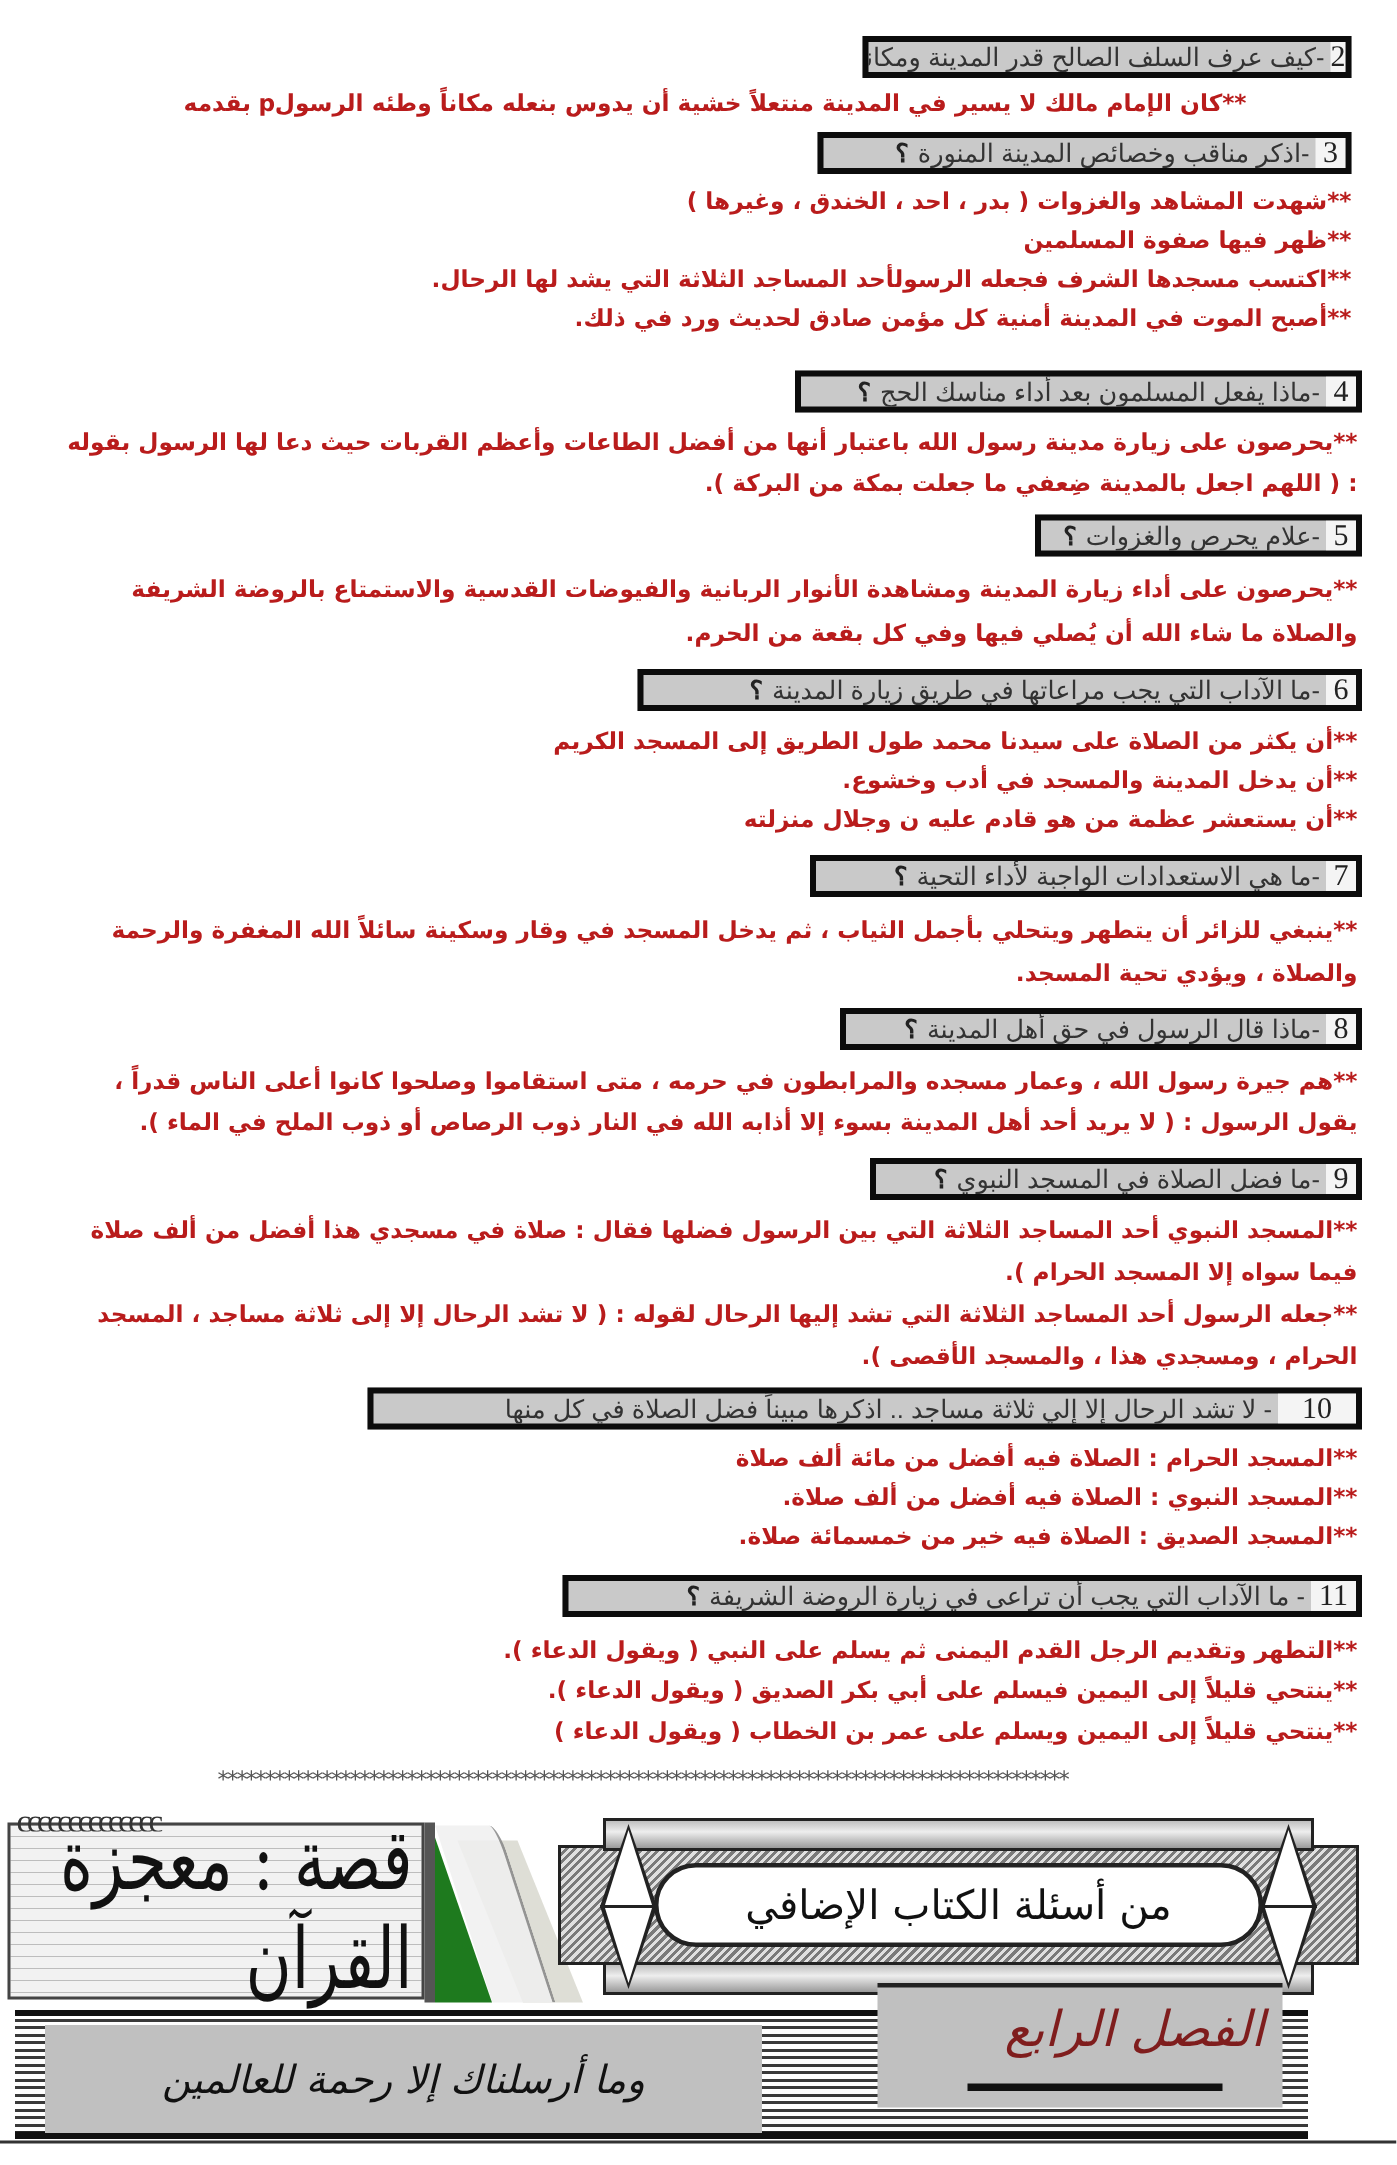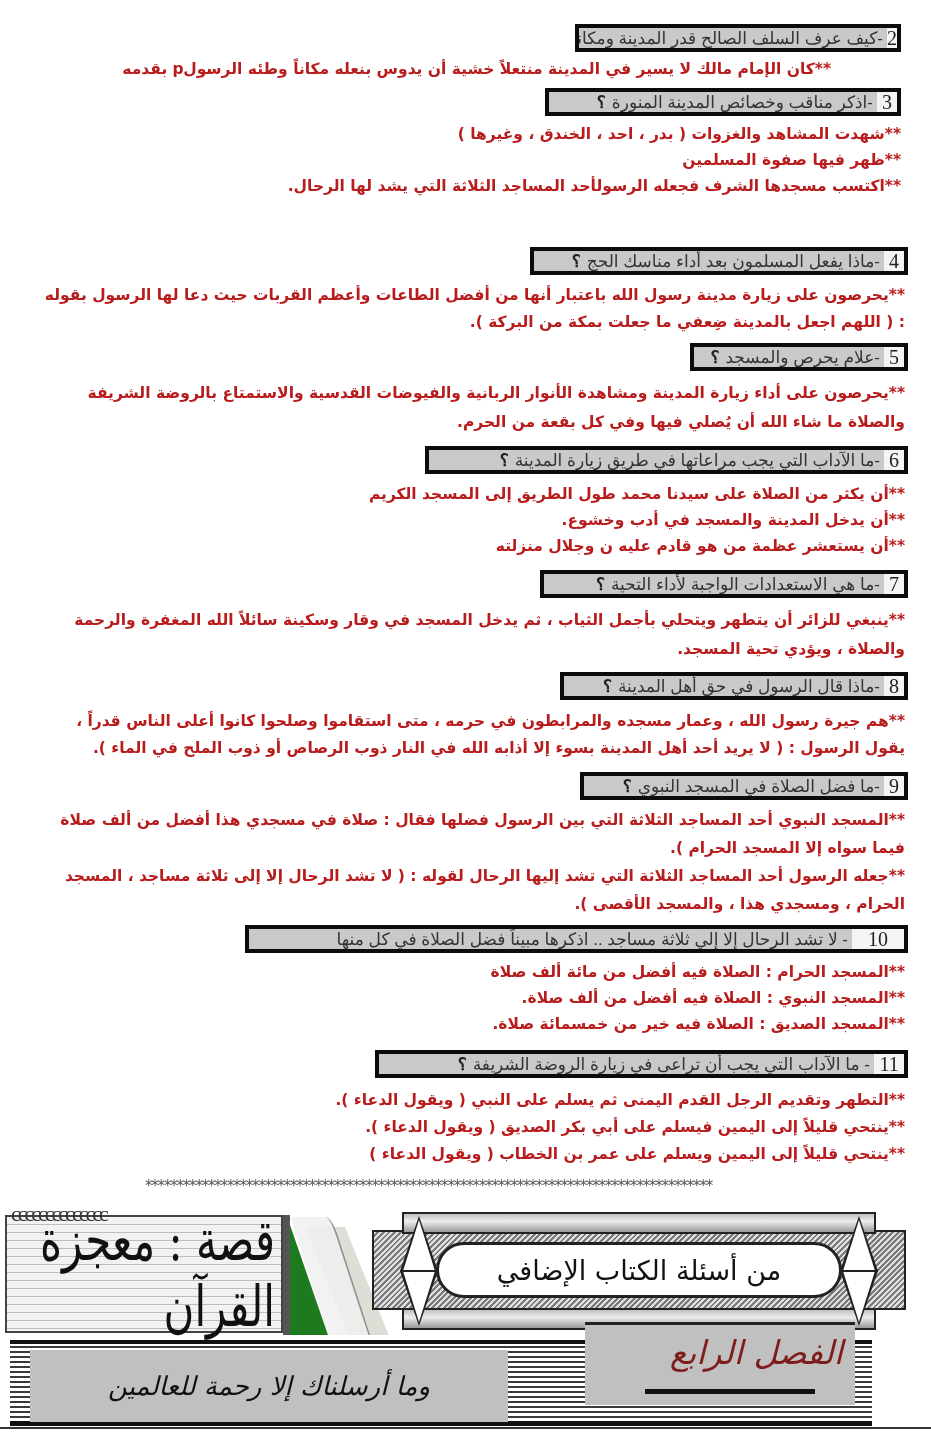--- a/index.html
+++ b/index.html
@@ -91,32 +91,33 @@
   <div class="line" style="right:100px; top:57px;">**كان الإمام مالك لا يسير في المدينة منتعلاً خشية أن يدوس بنعله مكاناً وطئه الرسولp بقدمه</div>
 
   <div class="qbox" style="left:545px; top:88px; width:356px;">
     <span class="num">3</span>
     <span class="qtext">-اذكر مناقب وخصائص المدينة المنورة</span>
     <span class="qmark">؟</span>
   </div>
   <div class="line" style="right:30px; top:122px;">**شهدت المشاهد والغزوات ( بدر ، احد ، الخندق ، وغيرها )</div>
   <div class="line" style="right:30px; top:148px;">**ظهر فيها صفوة المسلمين</div>
   <div class="line" style="right:30px; top:174px;">**اكتسب مسجدها الشرف فجعله الرسولأحد المساجد الثلاثة التي يشد لها الرحال.</div>
+  <div class="line" style="right:30px; top:200px;">**أصبح الموت في المدينة أمنية كل مؤمن صادق لحديث ورد في ذلك.</div>
 
   <div class="qbox" style="left:530px; top:247px; width:378px;">
     <span class="num">4</span>
     <span class="qtext">-ماذا يفعل المسلمون بعد أداء مناسك الحج</span>
     <span class="qmark">؟</span>
   </div>
   <div class="line" style="right:26px; top:283px;">**يحرصون على زيارة مدينة رسول الله باعتبار أنها من أفضل الطاعات وأعظم القربات حيث دعا لها الرسول بقوله</div>
   <div class="line" style="right:26px; top:310px;">: ( اللهم اجعل بالمدينة ضِعفي ما جعلت بمكة من البركة ).</div>
 
   <div class="qbox" style="left:690px; top:343px; width:218px;">
     <span class="num">5</span>
-    <span class="qtext">-علام يحرص والمسجد</span>
+    <span class="qtext">-علام يحرص والغزوات</span>
     <span class="qmark">؟</span>
   </div>
   <div class="line" style="right:26px; top:381px;">**يحرصون على أداء زيارة المدينة ومشاهدة الأنوار الربانية والفيوضات القدسية والاستمتاع بالروضة الشريفة</div>
   <div class="line" style="right:26px; top:410px;">والصلاة ما شاء الله أن يُصلي فيها وفي كل بقعة من الحرم.</div>
 
   <div class="qbox" style="left:425px; top:446px; width:483px;">
     <span class="num">6</span>
     <span class="qtext">-ما الآداب التي يجب مراعاتها في طريق زيارة المدينة</span>
     <span class="qmark">؟</span>
   </div>

